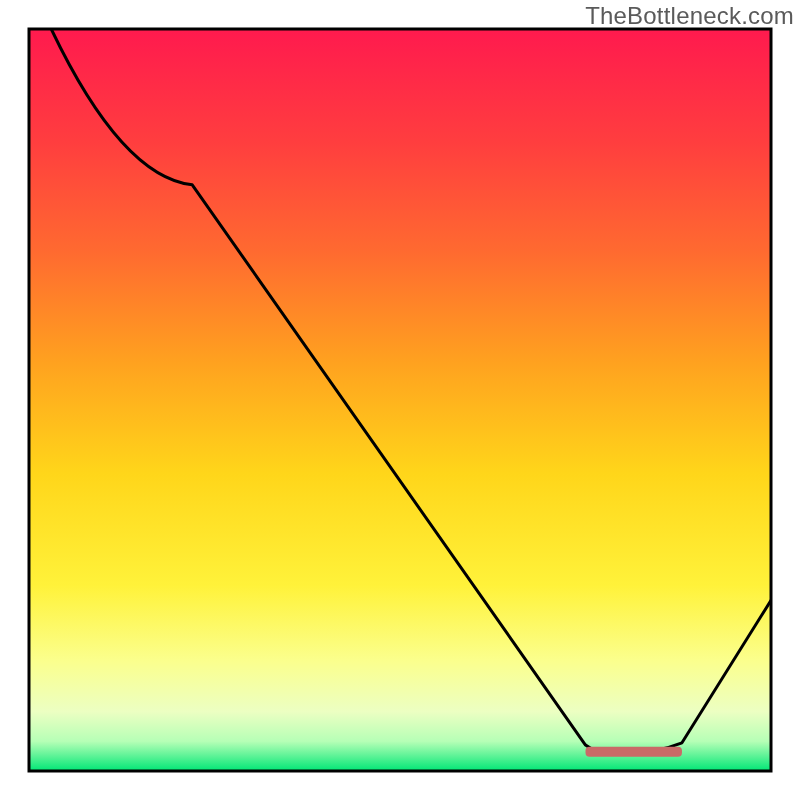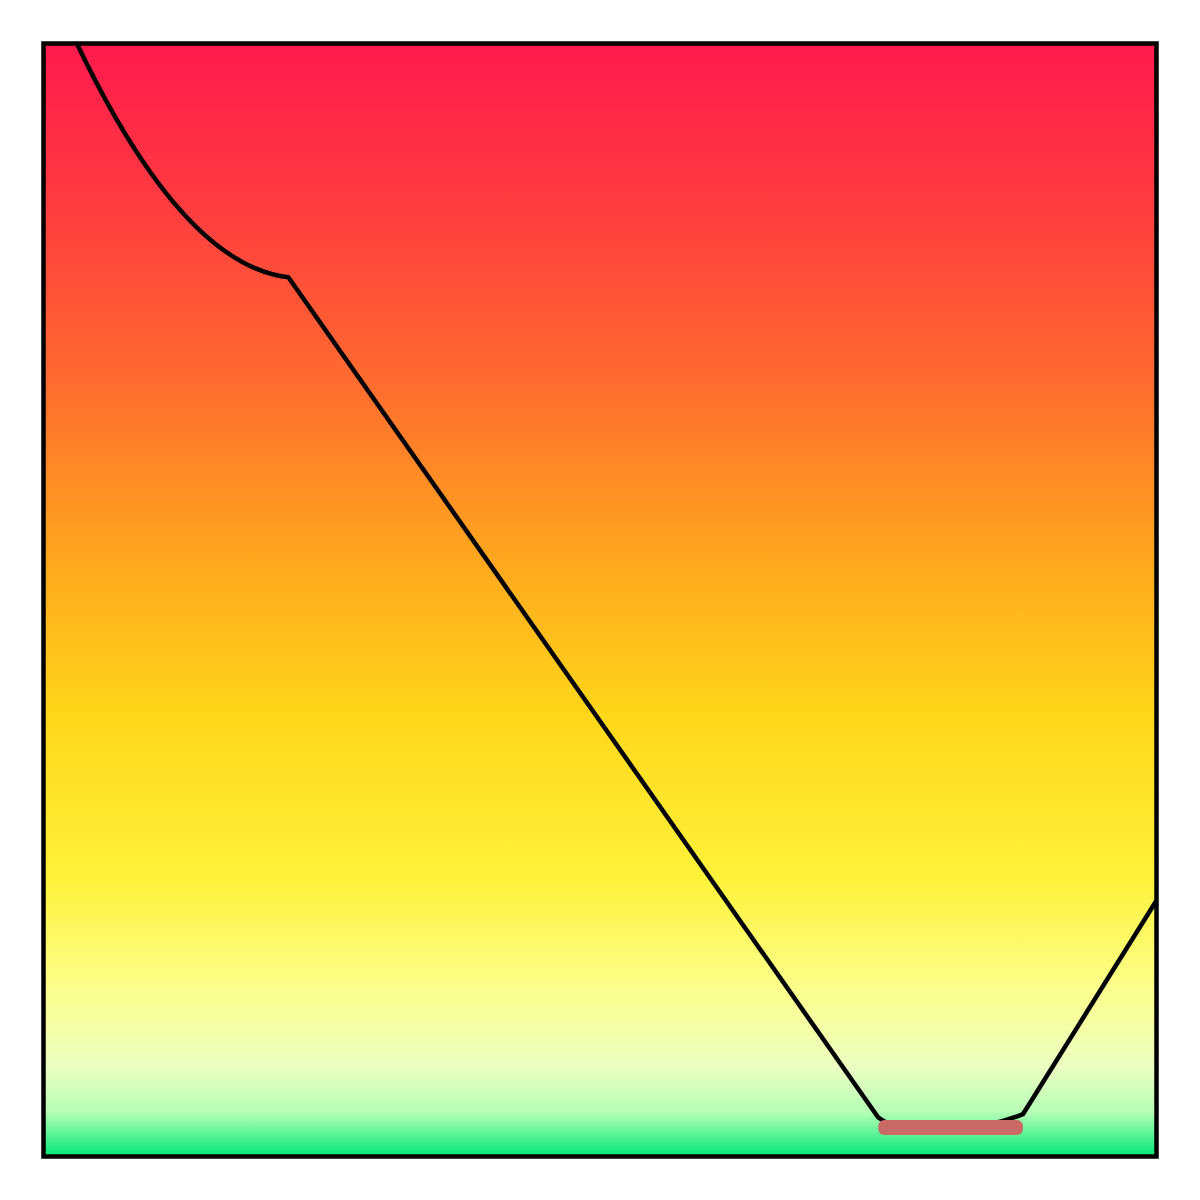--- a/index.html
+++ b/index.html
@@ -27,20 +27,21 @@
   }
   svg {
     display: block;
   }
 </style>
 </head>
 <body>
 
 <div class="wrap">
 
+  <div class="watermark">TheBottleneck.com</div>
 
   <svg id="chart-svg" width="800" height="800" viewBox="0 0 800 800">
     <defs>
       <linearGradient id="bg-grad" x1="0" y1="0" x2="0" y2="1">
           <stop offset="0.00%" stop-color="#ff1a4e"></stop>
           <stop offset="15.00%" stop-color="#ff3d3f"></stop>
           <stop offset="30.00%" stop-color="#ff6a30"></stop>
           <stop offset="45.00%" stop-color="#ffa21f"></stop>
           <stop offset="60.00%" stop-color="#ffd61a"></stop>
           <stop offset="75.00%" stop-color="#fff23a"></stop>

